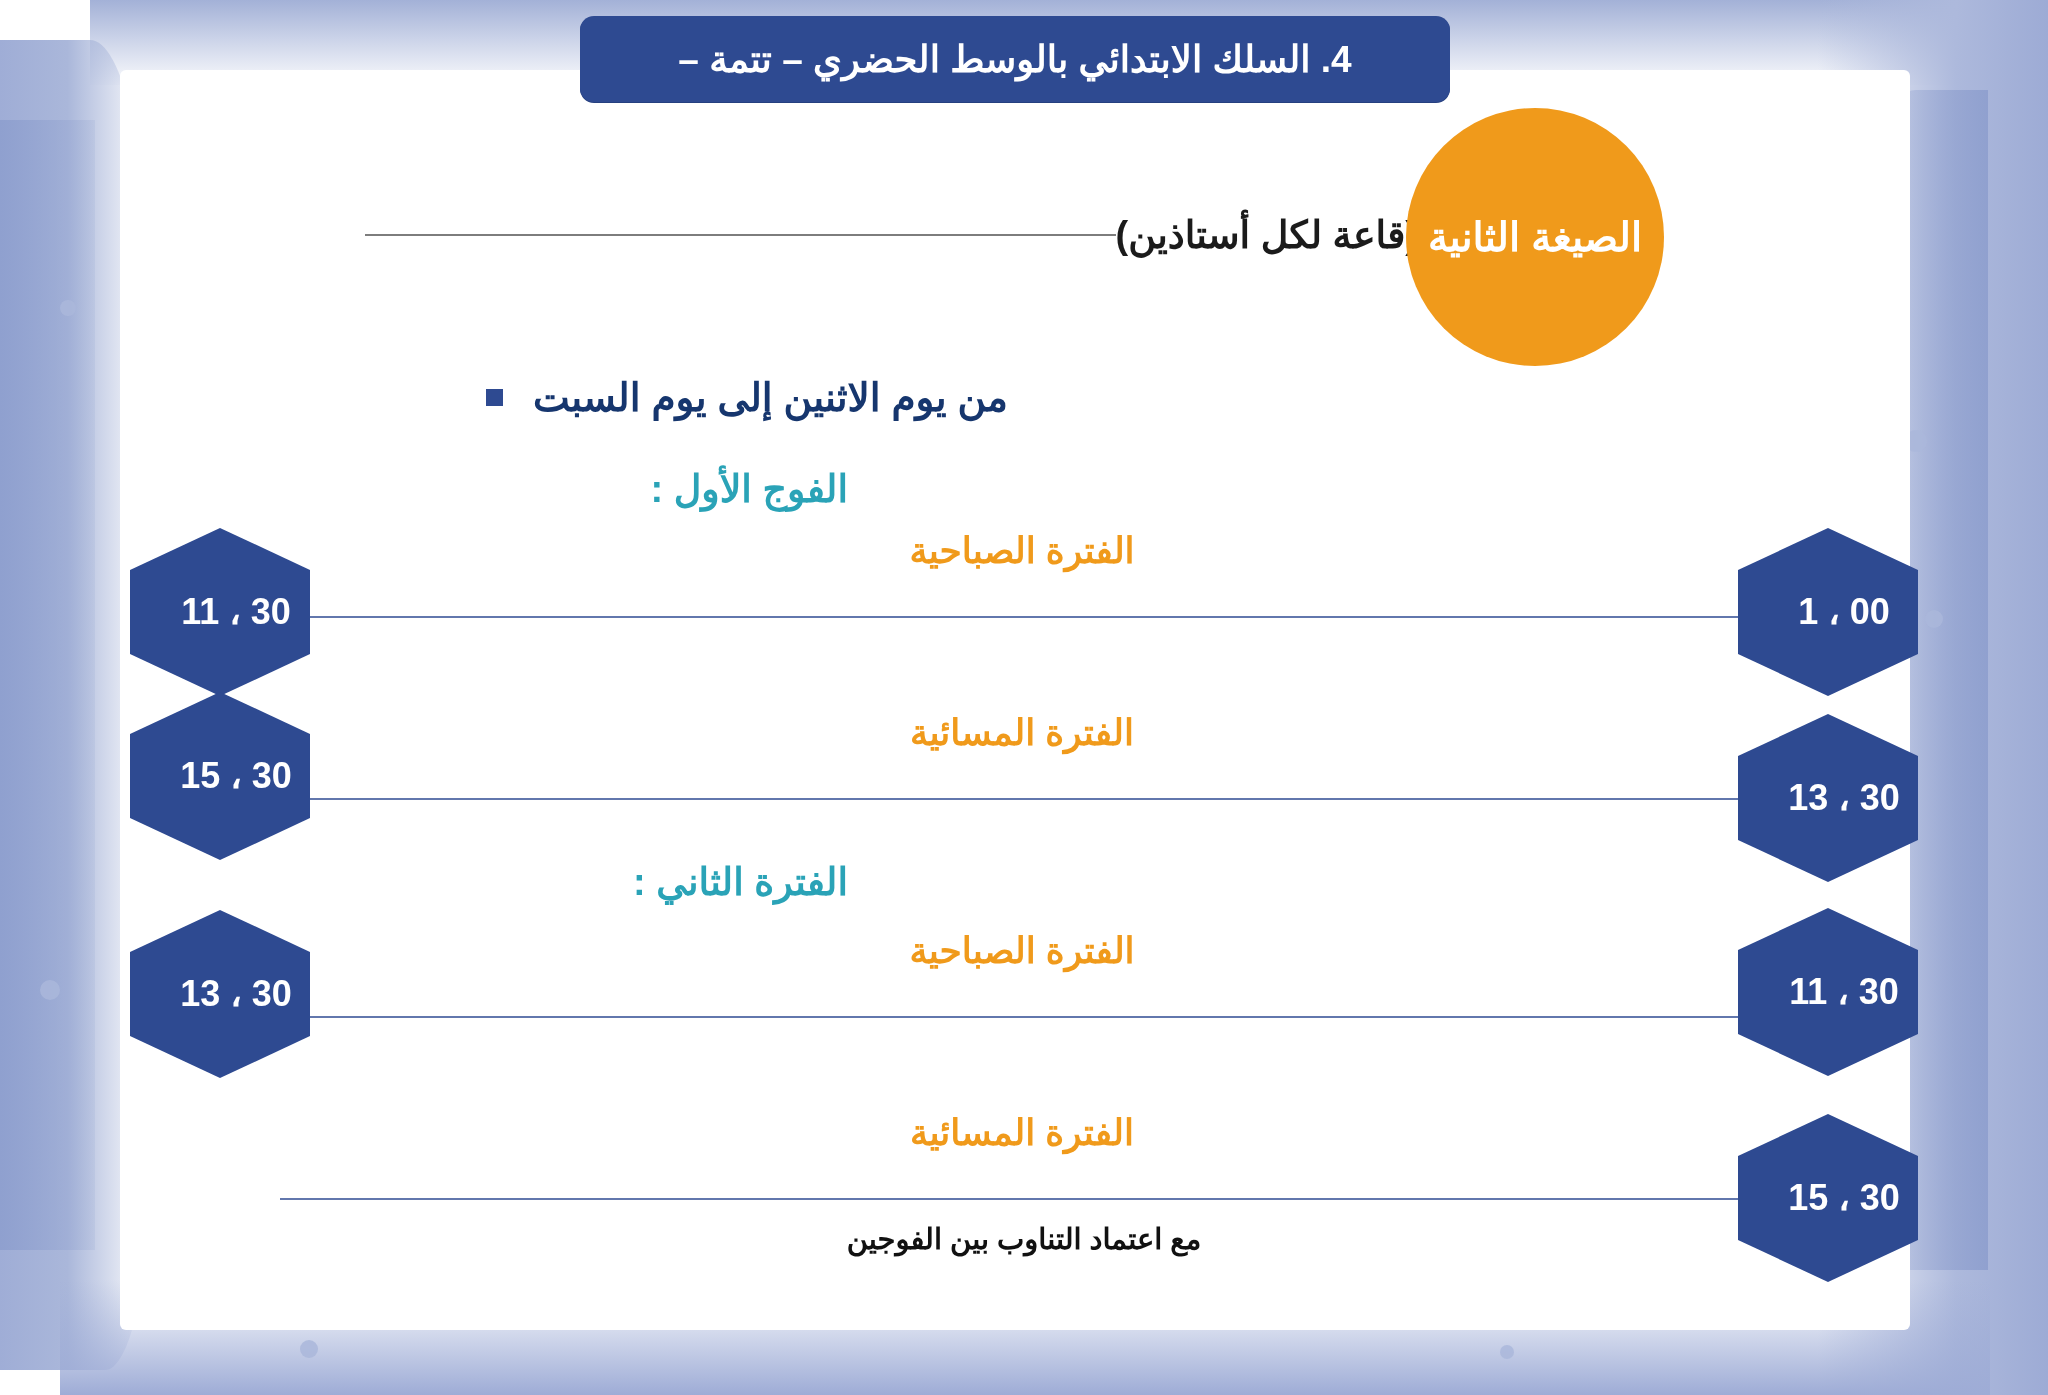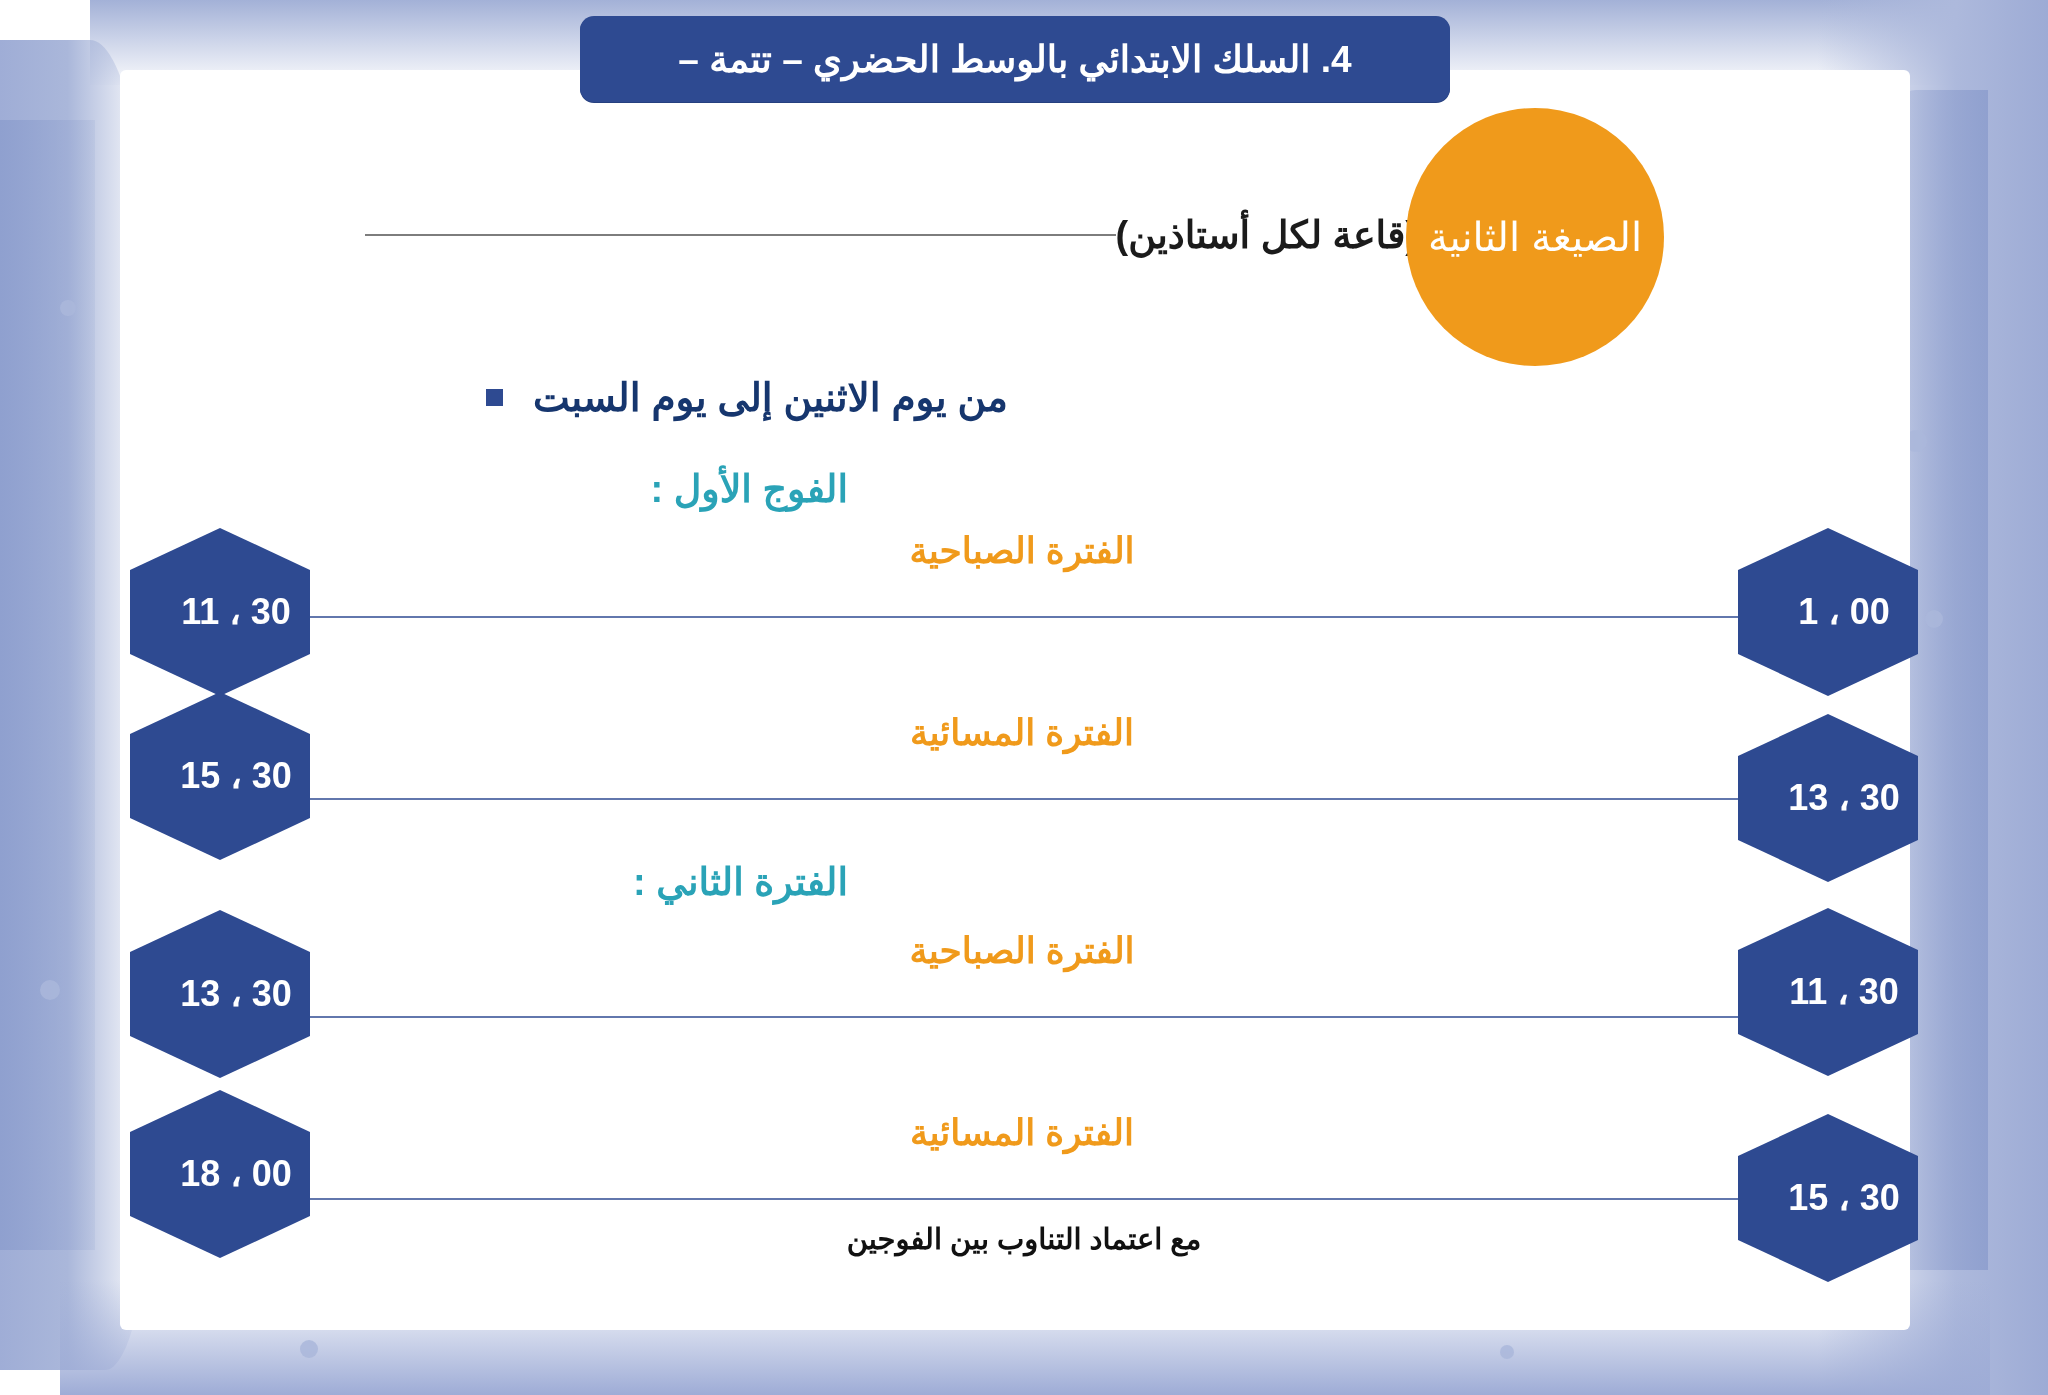--- a/index.html
+++ b/index.html
@@ -103,21 +103,21 @@
     position: absolute;
     right: 384px; top: 108px;
     width: 258px; height: 258px;
     background: #f09a1b;
     border-radius: 50%;
     display: flex;
     align-items: center;
     justify-content: center;
     color: #ffffff;
     font-size: 40px;
-    font-weight: normal;
+    font-weight: bold;
     z-index: 7;
   }
 
   
   .subtitle-row {
     position: absolute;
     right: 630px; top: 205px;
     left: 355px;
     height: 60px;
     display: flex;
@@ -299,19 +299,18 @@
   <div class="period-row row-3">
     <div class="period-label">الفترة الصباحية</div>
     <div class="period-rule"></div>
     <div class="hex hex-left">13 ، 30</div>
     <div class="hex hex-right">11 ، 30</div>
   </div>
 
   <div class="period-row row-4">
     <div class="period-label">الفترة المسائية</div>
     <div class="period-rule"></div>
-    <div class="hex hex-left">18 ، 00</div>
     <div class="hex hex-right">15 ، 30</div>
   </div>
 
   <div class="footnote">مع اعتماد التناوب بين الفوجين</div>
 
 </div>
 
 </body></html>

